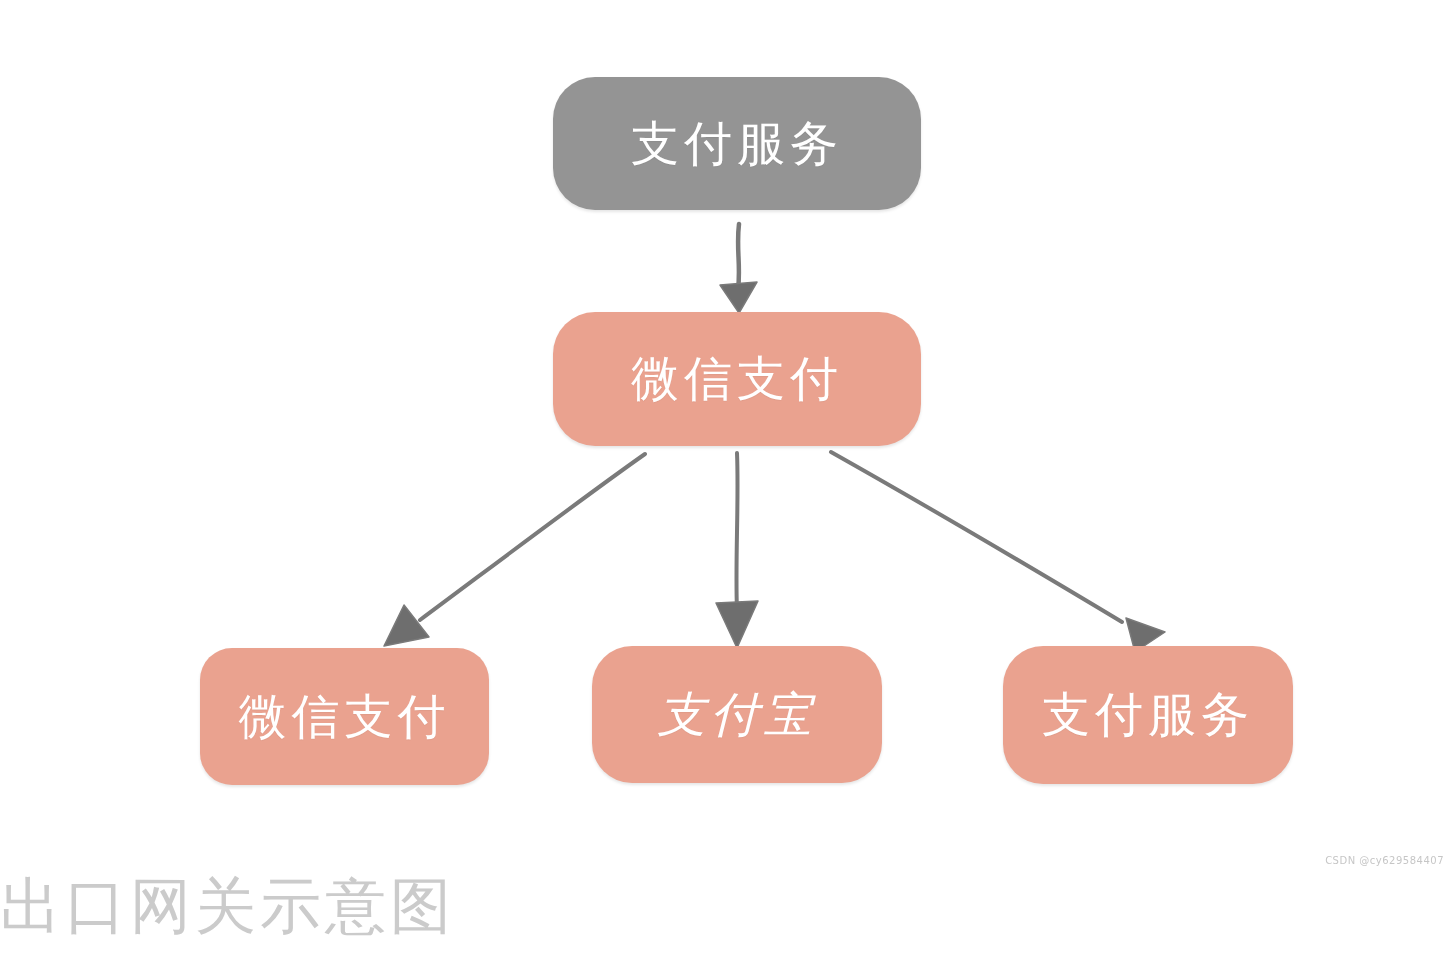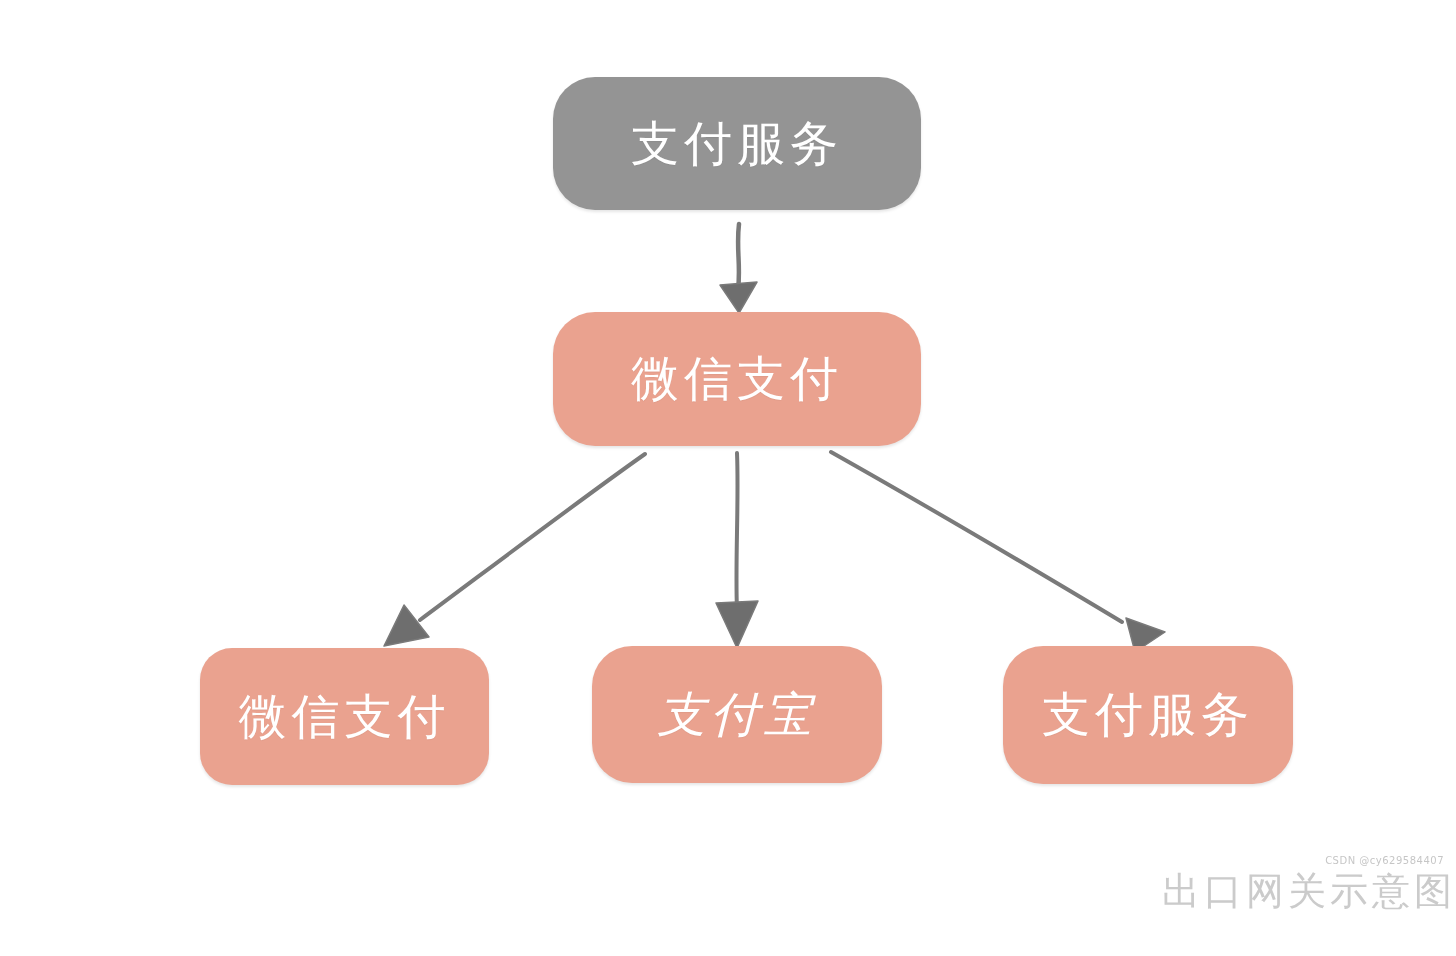--- a/index.html
+++ b/index.html
@@ -63,25 +63,25 @@
     stroke-linecap: round;
   }
   .edge-head {
     fill: var(--arrow-head, #6E6E6E);
     stroke: var(--arrow, #7A7A7A);
     stroke-width: 1.5;
     stroke-linejoin: round;
   }
   .caption {
     position: absolute;
-    left: 0; right: 0;
+    left: 0; right: 10px;
     top: 866px;
-    text-align: right;
+    text-align: left;
     color: var(--caption, #CBCBCB);
-    font-size: 38px;
+    font-size: 61px;
     letter-spacing: 4px;
     white-space: nowrap;
   }
   .watermark {
     position: absolute;
     right: 12px;
     bottom: 6px;
     color: var(--watermark, #C6C6C6);
     font-size: 10px;
     letter-spacing: 0.5px;

